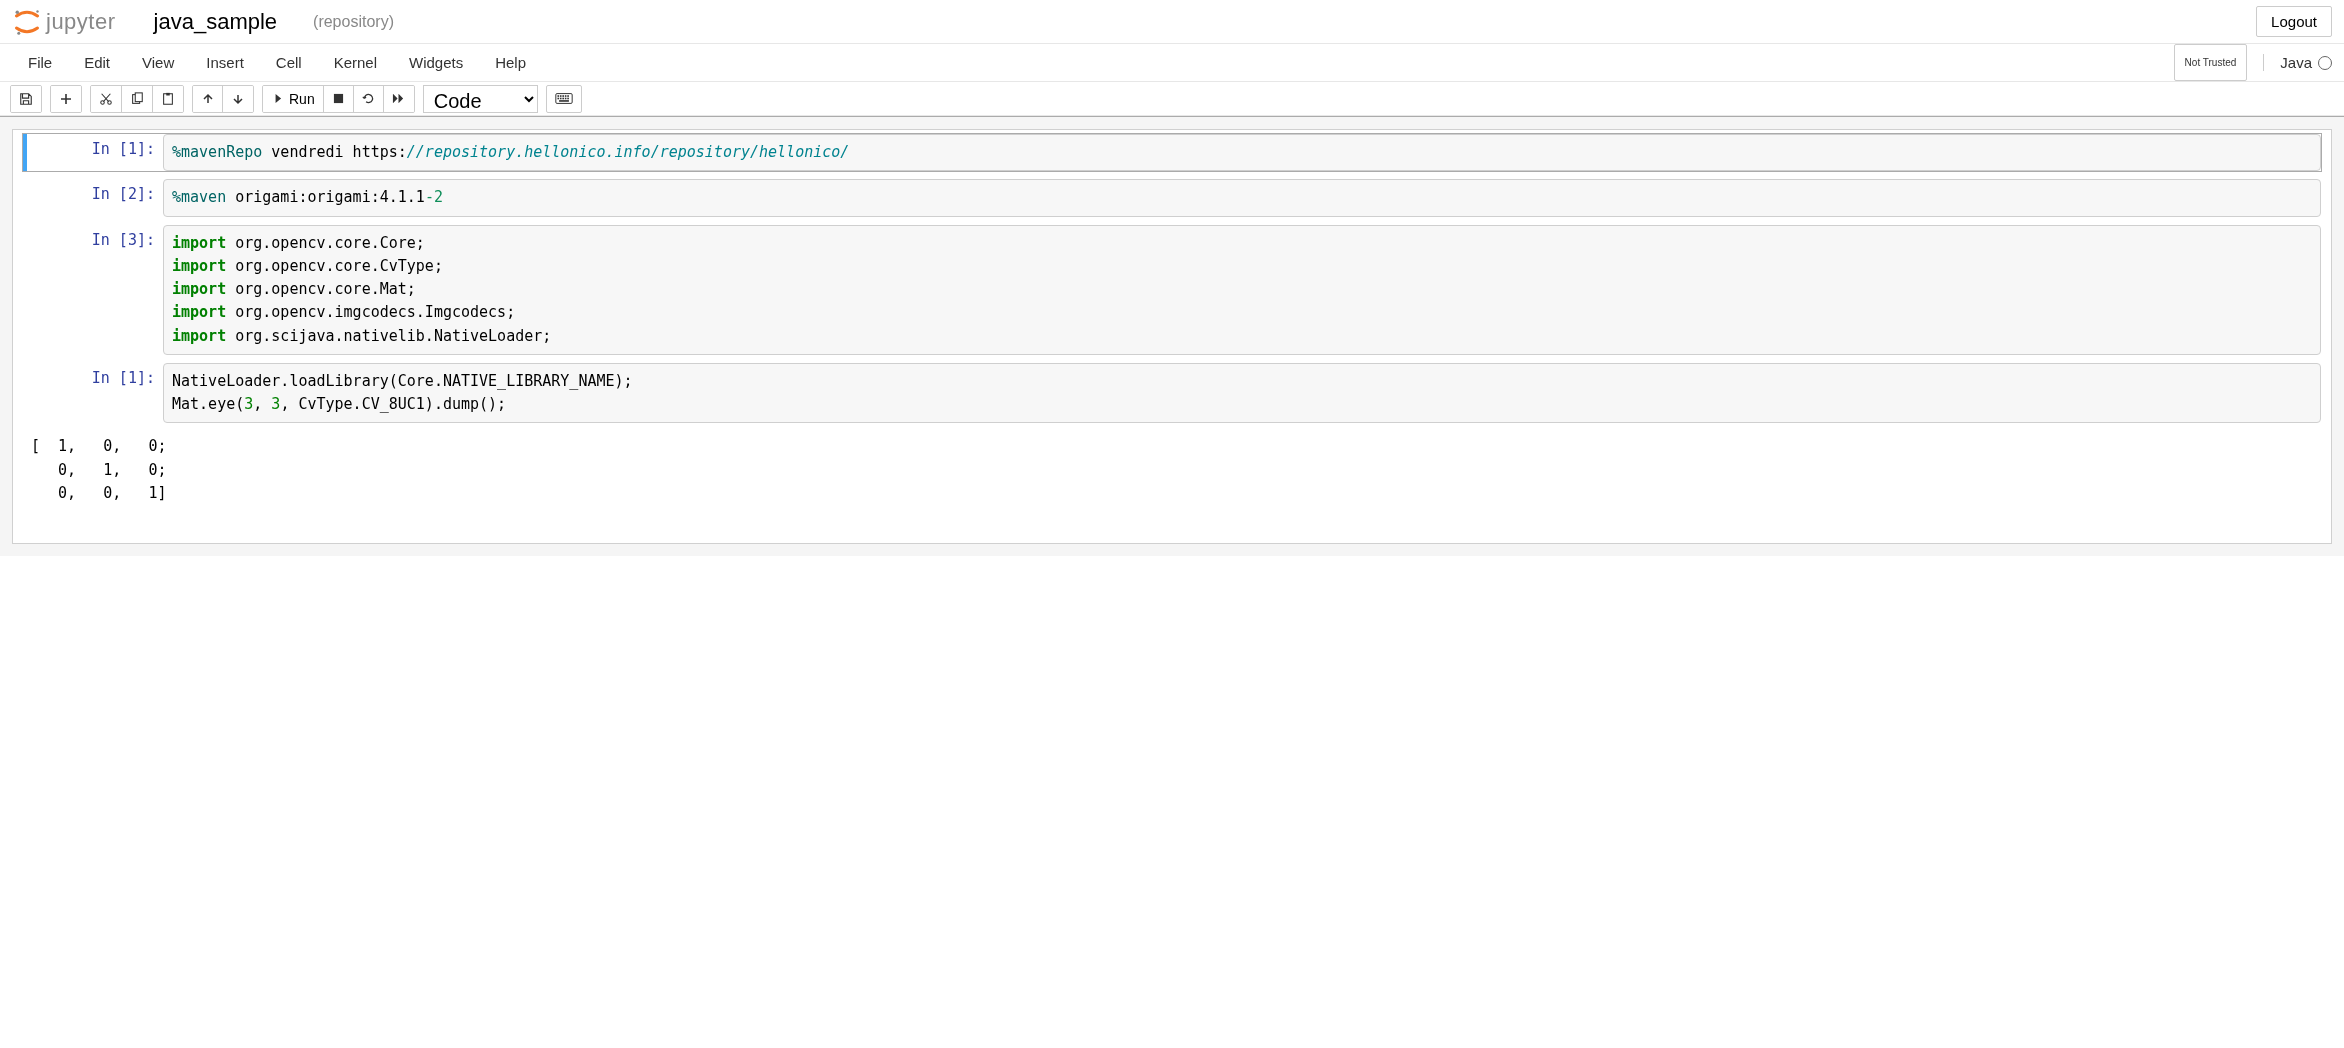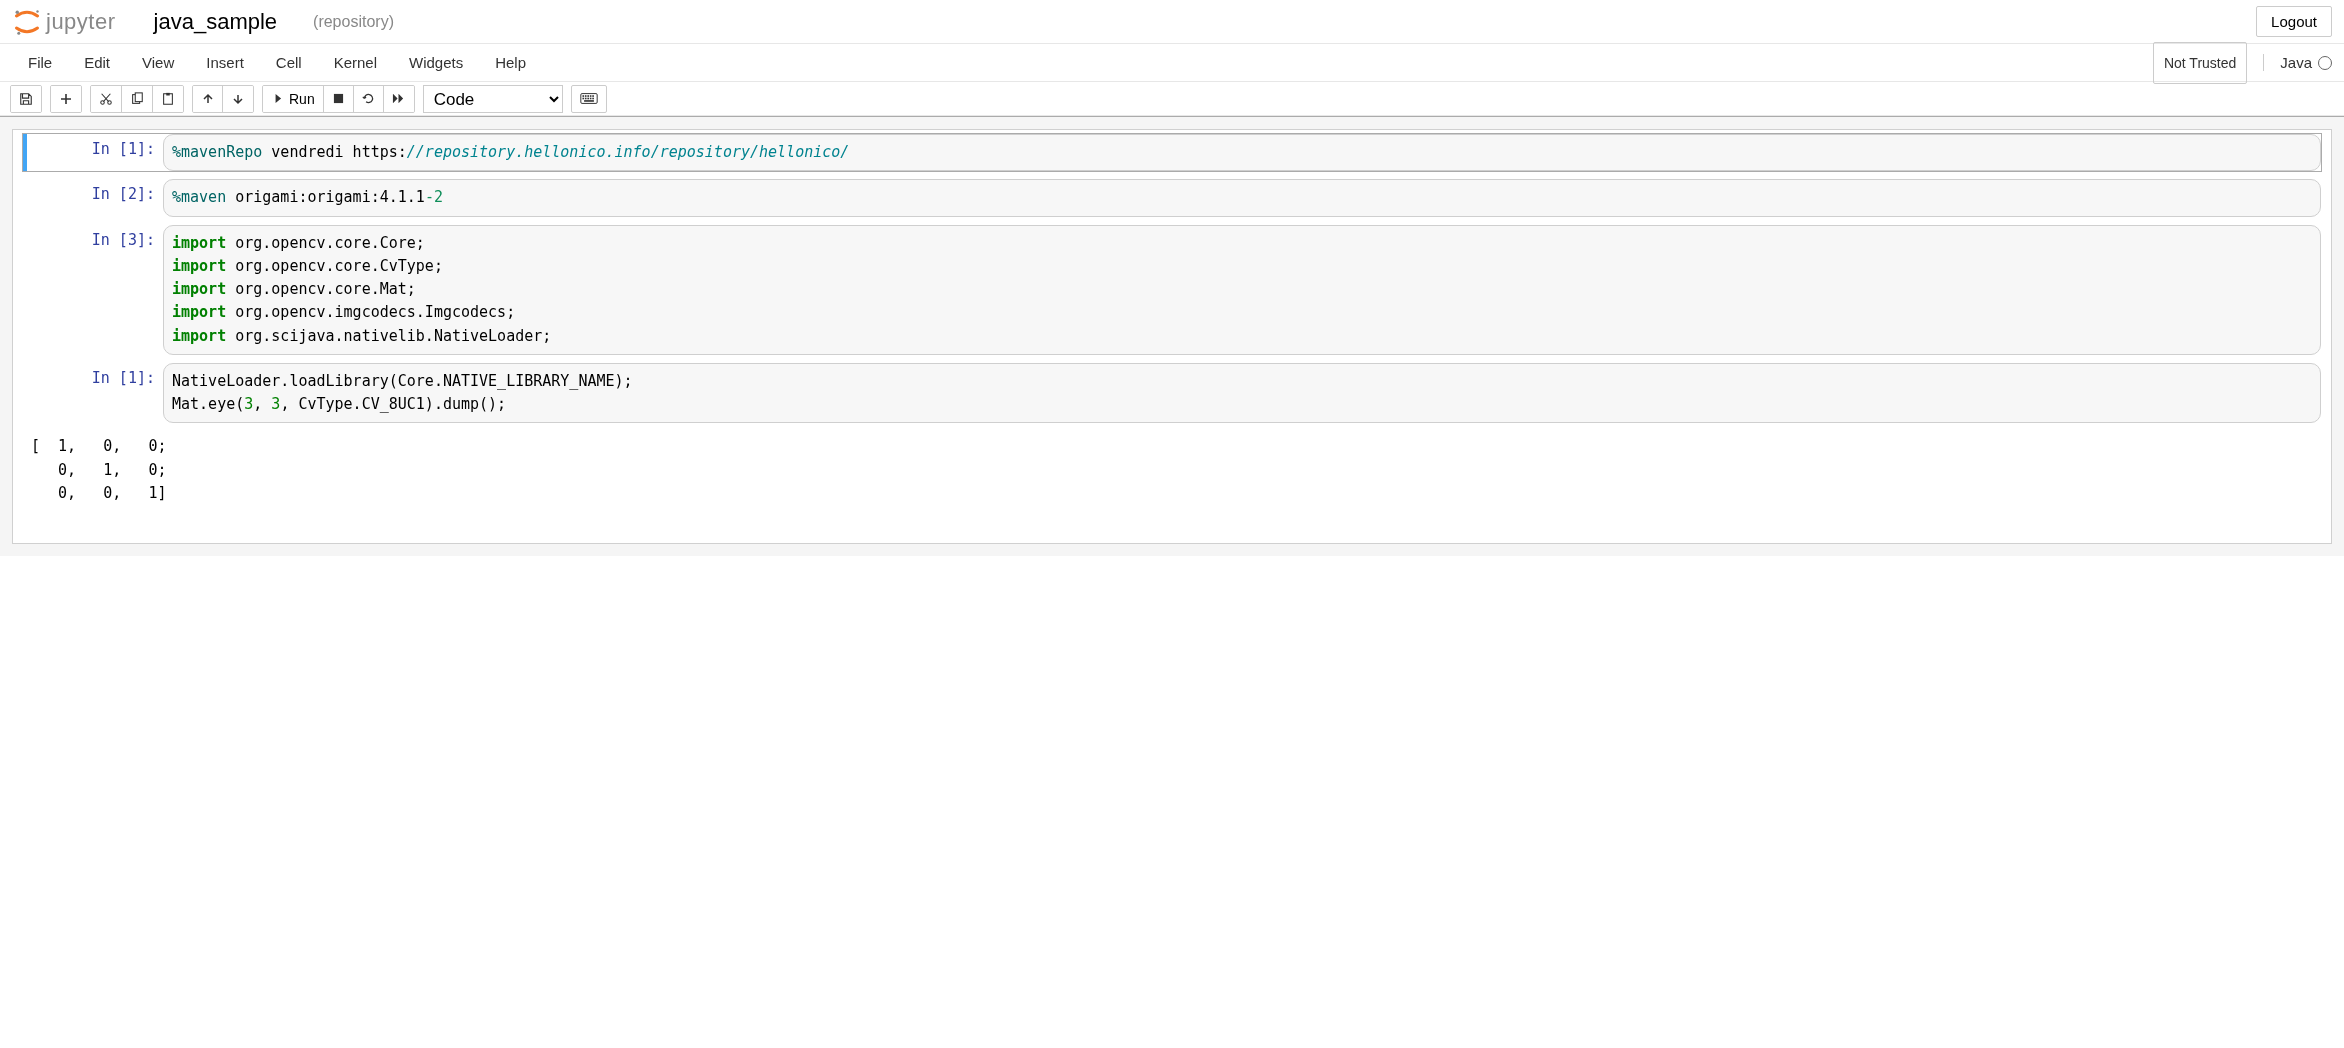--- a/index.html
+++ b/index.html
@@ -9,44 +9,44 @@
 .logo { display: flex; align-items: center; gap: 4px; }
 .logo-icon { width: 30px; height: 30px; }
 .logo-text { font-size: 22px; color: #888; letter-spacing: 0.5px; }
 .notebook-name { font-size: 22px; color: #000; margin-left: 10px; }
 .autosave { font-size: 16px; color: #888; margin-left: 8px; }
 .spacer { flex: 1; }
 .logout-btn { border: 1px solid #ccc; background: #fff; padding: 6px 14px; font-size: 15px; border-radius: 2px; cursor: pointer; }
 
 .menubar { display: flex; align-items: center; padding: 0 12px; border-bottom: 1px solid #e7e7e7; height: 38px; }
 .menu-item { padding: 6px 16px; font-size: 15px; cursor: pointer; color: #333; }
-.not-trusted { border: 1px solid #ccc; padding: 12px 10px; font-size: 14px; border-radius: 2px; color: #333; margin-right: 16px; }
+.not-trusted { border: 1px solid #ccc; padding: 12px 10px; font-size: 10px; border-radius: 2px; color: #333; margin-right: 16px; }
 .kernel-name { font-size: 15px; color: #333; padding-left: 16px; border-left: 1px solid #ccc; display: flex; align-items: center; gap: 6px; }
 .kernel-circle { width: 14px; height: 14px; border: 1.5px solid #666; border-radius: 50%; display: inline-block; }
 
 .toolbar { display: flex; align-items: center; padding: 3px 10px; border-bottom: 1px solid #e7e7e7; gap: 8px; height: 34px; }
 .tb-group { display: flex; border: 1px solid #ccc; border-radius: 2px; overflow: hidden; }
 .tb-btn { background: #fff; border: none; border-right: 1px solid #ccc; padding: 4px 8px; cursor: pointer; display: flex; align-items: center; justify-content: center; min-width: 30px; height: 26px; font-size: 14px; }
 .tb-btn:last-child { border-right: none; }
-.cell-type-select { border: 1px solid #ccc; padding: 3px 6px; font-size: 17px; height: 28px; width: 140px; background: #fff; }
+.cell-type-select { border: 1px solid #ccc; padding: 3px 6px; font-size: 20px; height: 28px; width: 115px; background: #fff; }
 .cmd-palette-btn { border: 1px solid #ccc; border-radius: 2px; padding: 3px 8px; height: 28px; cursor: pointer; background: #fff; display: flex; align-items: center; }
 
 .notebook-container { background: #f5f5f5; padding: 12px; border-top: 1px solid #ababab; }
 .notebook { background: #fff; border: 1px solid #d0d0d0; padding: 4px 10px 30px 10px; }
 
 .cell { display: flex; margin-bottom: 8px; }
 .cell.selected .prompt-area { border-left: 4px solid #42A5F5; padding-left: 0px; }
 .cell.selected { outline: 1px solid #ababab; }
 
 .prompt-area { width: 140px; text-align: right; padding: 6px 8px 0 0; flex-shrink: 0; }
 .prompt { font-family: monospace; font-size: 15px; color: #303F9F; }
 .prompt.out { color: #D84315; }
 .cell-body { flex: 1; }
 
-.input-area { border: 1px solid #cfcfcf; background: #f7f7f7; border-radius: 10px; padding: 6px 8px; font-family: monospace; font-size: 15px; line-height: 1.55; white-space: pre; overflow-x: auto; }
+.input-area { border: 1px solid #cfcfcf; background: #f7f7f7; border-radius: 4px; padding: 6px 8px; font-family: monospace; font-size: 15px; line-height: 1.55; white-space: pre; overflow-x: auto; }
 .output-stderr { background: #fdd; padding: 6px 8px; font-family: monospace; font-size: 15px; line-height: 1.55; white-space: pre-wrap; margin-top: 0px; }
 .output-text { font-family: monospace; font-size: 15px; line-height: 1.55; white-space: pre; padding: 4px 0px 0 8px; }
 
 .cm-magic { color: #006464; }
 .cm-url { color: #00838F; font-style: italic; }
 .cm-keyword { color: #008000; font-weight: bold; }
 .cm-number { color: #008000; }
 .cm-link { color: #2a6db2; }
 .cm-def-dash { color: #0f8e5a; }
 

